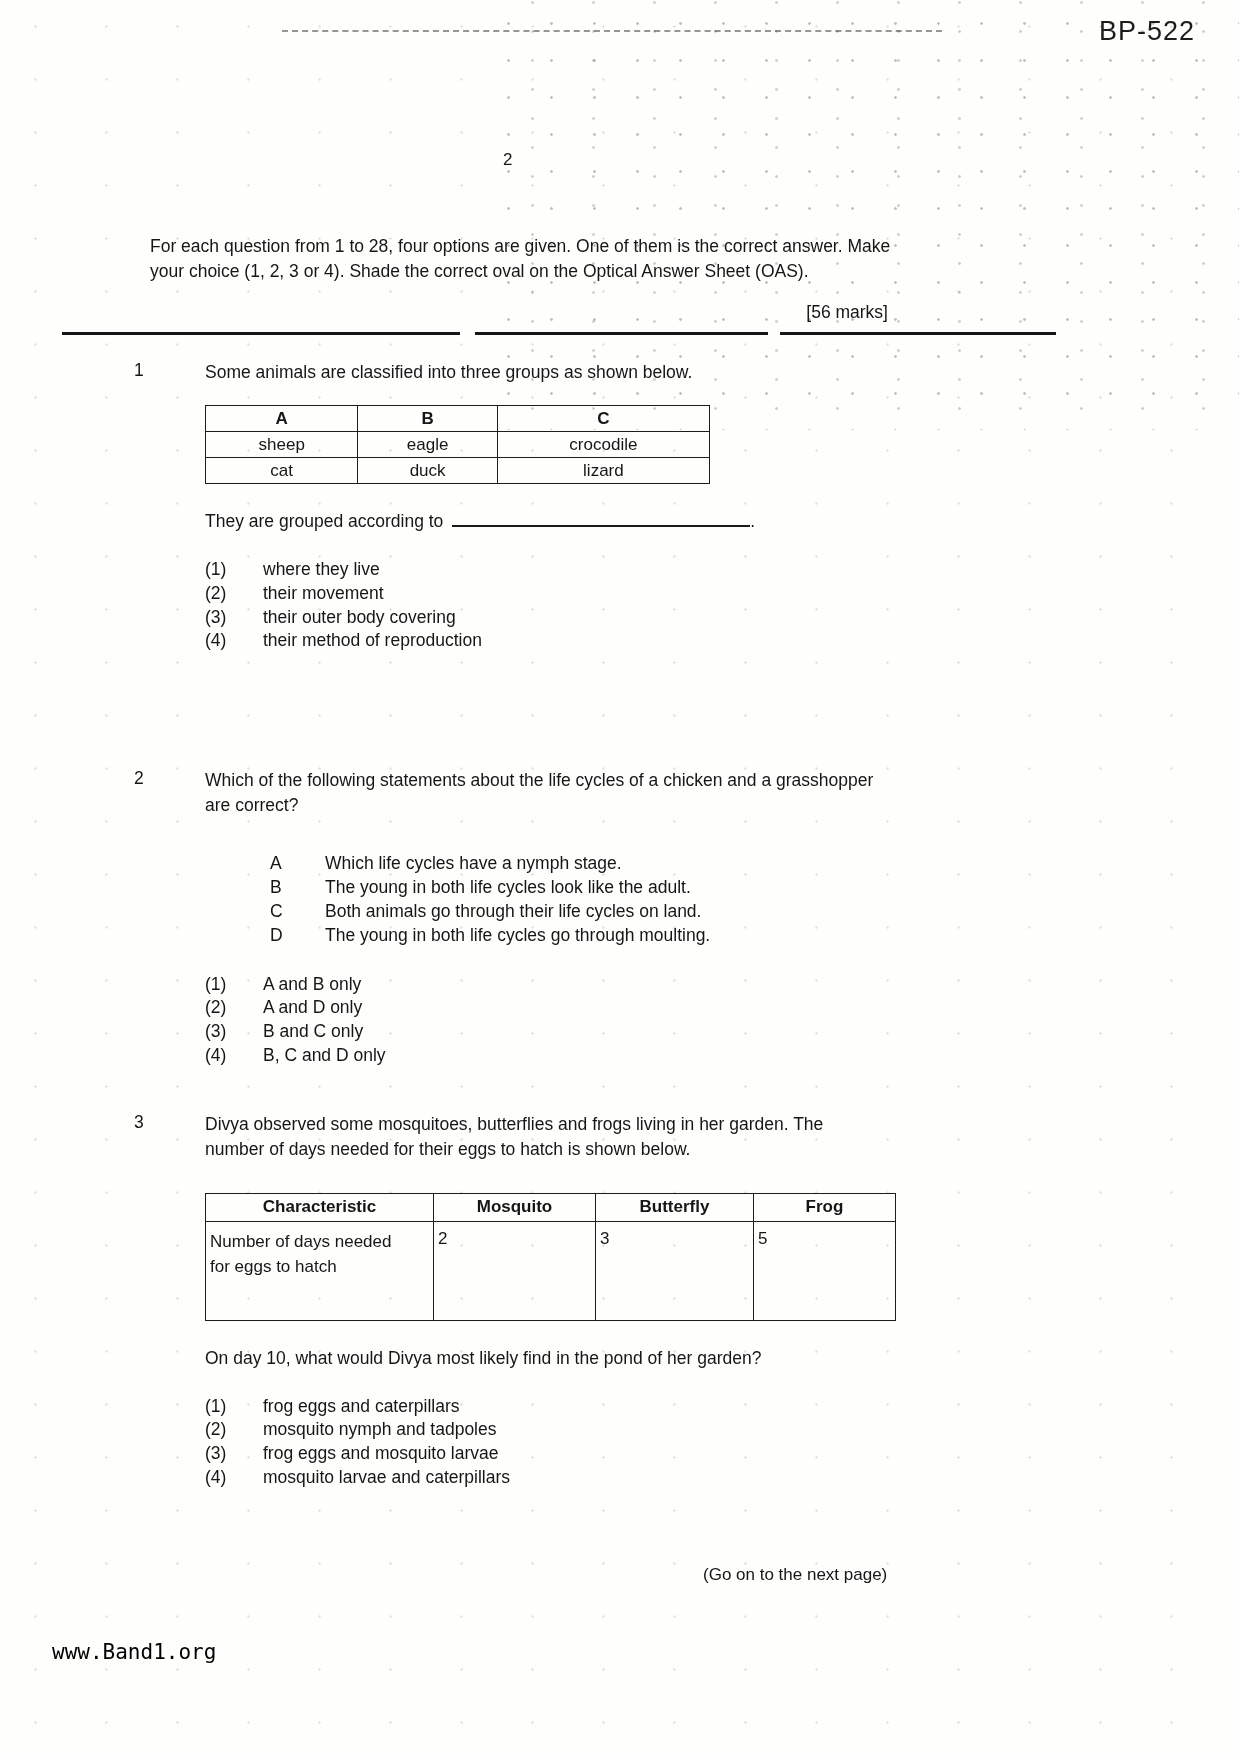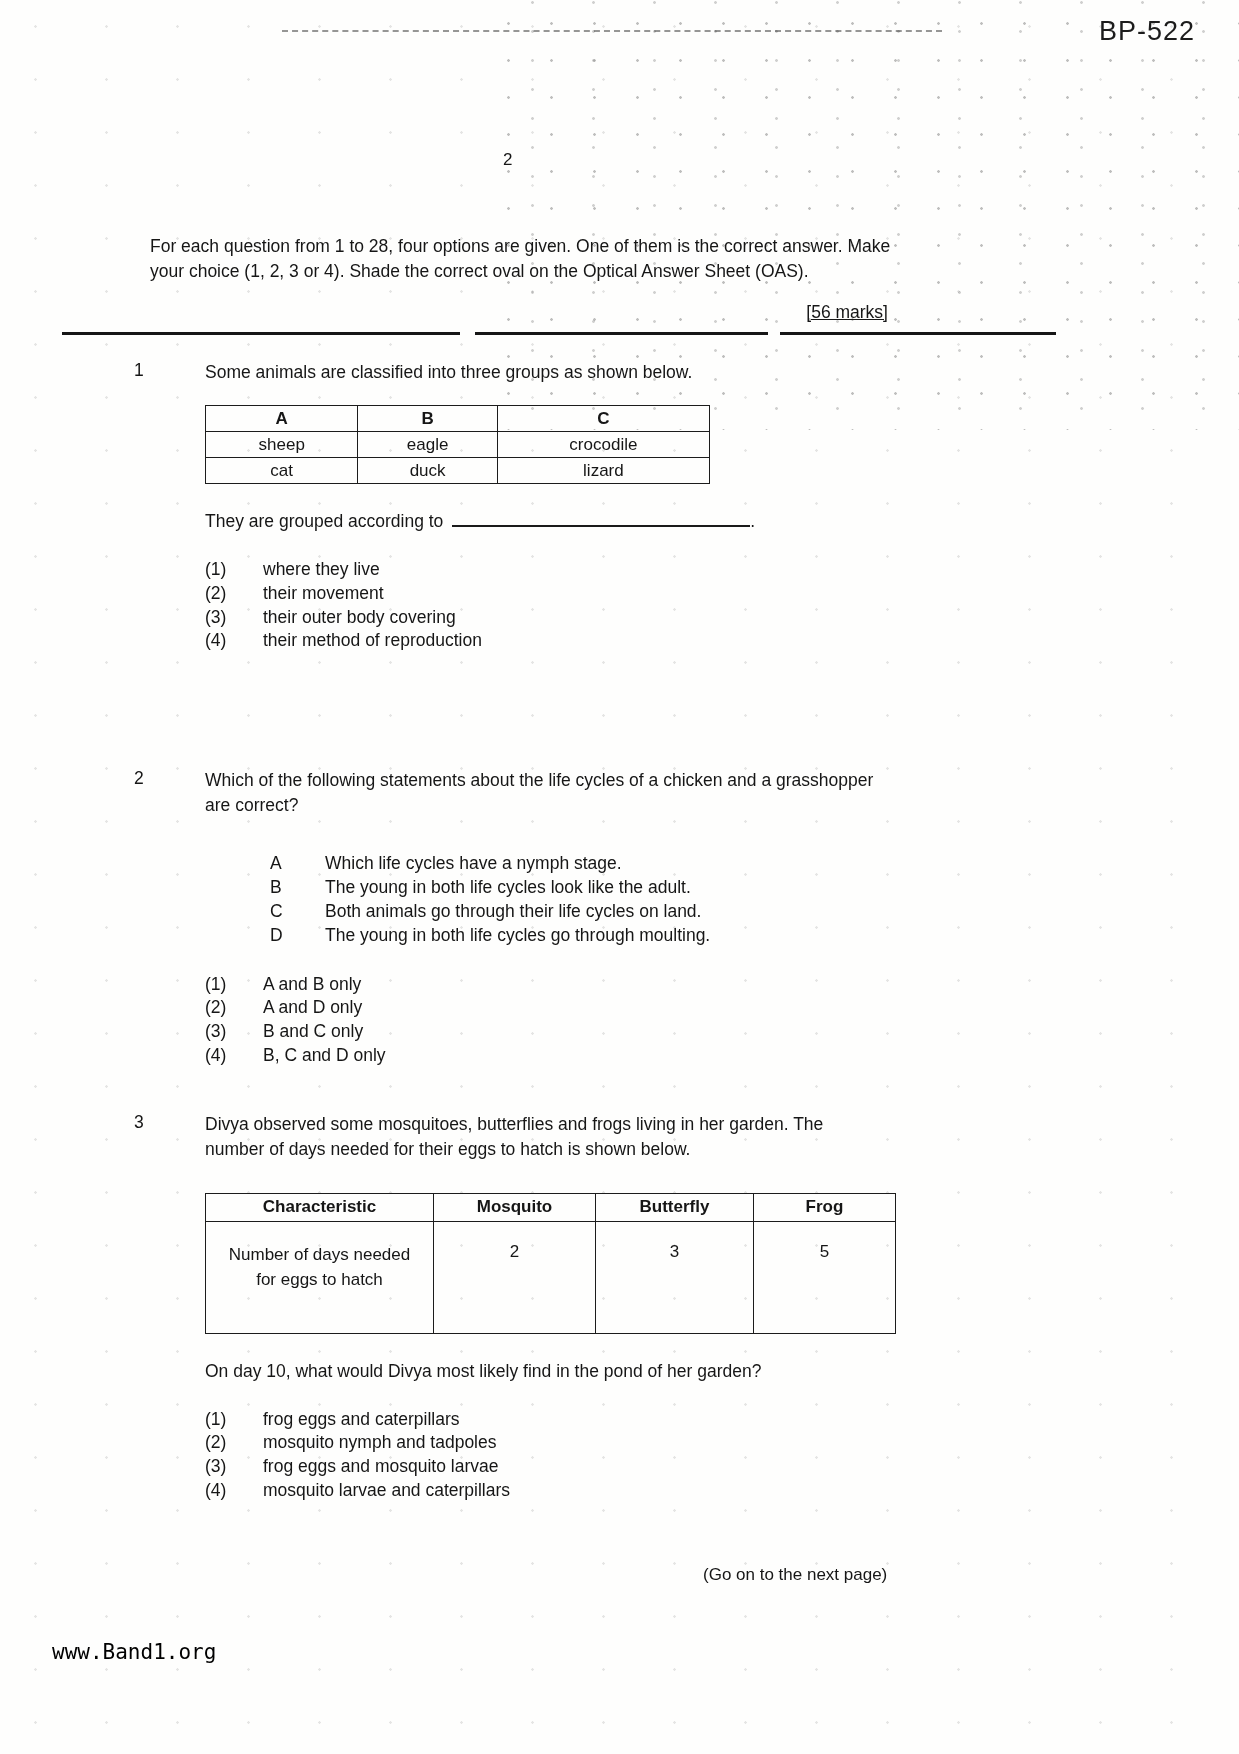--- a/index.html
+++ b/index.html
@@ -29,21 +29,21 @@
   .bp-code {
     position:absolute; top:16px; right:44px;
     font-size:27px; letter-spacing:1px; color:#1c1c1c;
   }
   .page-num { position:absolute; top:150px; left:503px; font-size:17px; }
   .instructions {
     position:absolute; top:218px; left:134px; width:776px;
     font-size:17.5px; line-height:1.42;
   }
   .instructions p { margin:16px; }
-  .marks { text-align:right; padding-right:22px; margin-top:4px;text-decoration:underline; }
+  .marks { text-align:right; padding-right:22px; margin-top:4px; }
   .rule {
     position:absolute; top:332px; left:62px; width:994px; height:3px;
     background:linear-gradient(90deg,#161616 0 40%, transparent 40% 41.5%,
                #161616 41.5% 71%, transparent 71% 72.2%, #161616 72.2% 100%);
   }
   .question { position:absolute; left:134px; font-size:17.5px; }
   .q1 { top:360px; width:840px; }
   .q2 { top:768px; width:840px; }
   .q3 { top:1112px; width:880px; }
   .qrow { display:flex; }
@@ -65,21 +65,21 @@
   .options { list-style:none; margin:26px 0 0; padding:0; }
   .options li { display:flex; line-height:23.6px; }
   .onum { width:58px; flex:none; }
 
   .statements { list-style:none; margin:32px 0 0 65px; padding:0; }
   .statements li { display:flex; line-height:24px; }
   .snum { width:55px; flex:none; }
 
   .t3 { margin-top:30px; width:690px; table-layout:fixed; }
   .t3 th { height:25px; }
-  .t3 td { text-align:center; vertical-align:top; height:90px; padding-top:20px; }
+  .t3 td { vertical-align:top; height:90px; padding-top:7px; }
   .t3 .rowlabel { line-height:1.5; }
   .t3 .rowlabel span { display:inline-block; max-width:190px; }
   .day10 { margin:27px 0 0; }
 
   .footer-note { position:absolute; top:1565px; left:703px; font-size:17px; }
   .watermark {
     position:absolute; top:1640px; left:52px;
     font-family:"DejaVu Sans Mono", monospace; font-size:21px; color:#000;
   }
 </style>

